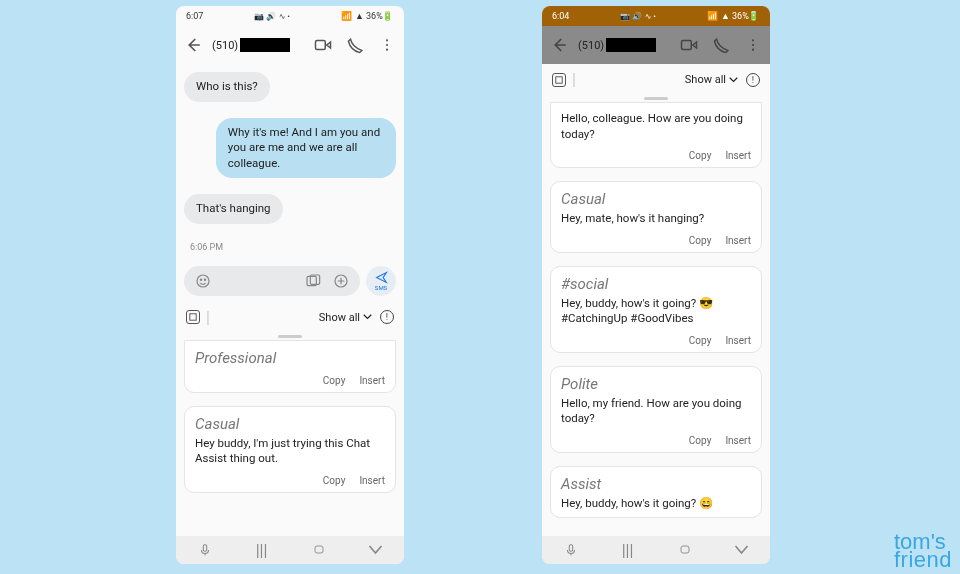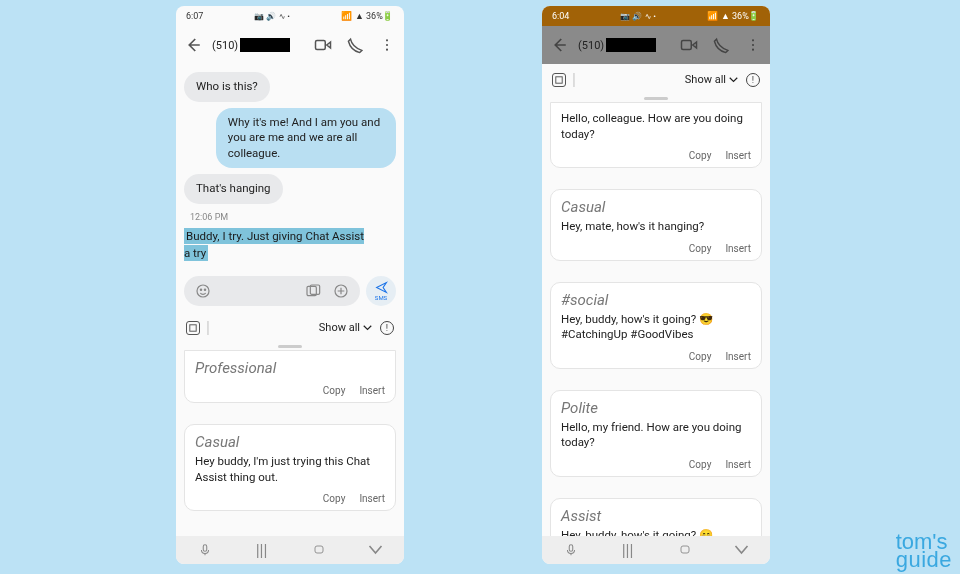--- a/index.html
+++ b/index.html
@@ -46,21 +46,21 @@
 }
 .topbar.dark { background: #8a8a8a; }
 .topbar .contact { font-size: 11px; color: #222; display: flex; align-items: center; flex: 1; }
 .topbar.dark .contact { color: #222; }
 .redact { display: inline-block; background: #000; width: 50px; height: 14px; margin-left: 2px; }
 .topbar .icons { display: flex; gap: 14px; align-items: center; }
 .icon { width: 18px; height: 18px; display: flex; align-items: center; justify-content: center; color: #555; }
 .topbar.dark .icon { color: #444; }
 
 .chat-body { flex: 1; overflow: hidden; display: flex; flex-direction: column; }
-.messages { padding: 8px; display: flex; flex-direction: column; gap: 6px; }
+.messages { padding: 8px; display: flex; flex-direction: column; gap: 16px; }
 
 .msg {
   border-radius: 16px;
   padding: 7px 12px;
   font-size: 11.5px;
   line-height: 1.35;
   max-width: 85%;
   color: #222;
 }
 .msg.in { background: #e8e9eb; align-self: flex-start; }
@@ -144,21 +144,21 @@
   border-radius: 2px;
   margin: 2px auto;
 }
 
 .suggestions {
   flex: 1;
   overflow: hidden;
   padding: 0 8px;
   display: flex;
   flex-direction: column;
-  gap: 21px;
+  gap: 13px;
 }
 .card {
   background: #fff;
   border: 1px solid #e4e4e4;
   border-radius: 10px;
   padding: 8px 10px 6px;
 }
 .card.cut-top { border-top-left-radius: 0; border-top-right-radius: 0; }
 .card-label { font-size: 15px; color: #777; margin-bottom: 3px; font-style: italic; }
 .card-text { font-size: 11.5px; color: #222; line-height: 1.35; }
@@ -233,24 +233,21 @@
           </svg>
       </span>
     </div>
   </div>
 
   <div class="chat-body">
     <div class="messages">
       <div class="msg in">Who is this?</div>
       <div class="msg out">Why it's me! And I am you and you are me and we are all colleague.</div>
       <div class="msg in">That's hanging</div>
-      <div class="timestamp">12:06 PM</div>
-      <div class="msg draft">
-        <span class="draft-text">Buddy, I try. Just giving Chat Assist a try</span>
-      </div>
+      <div class="timestamp">6:06 PM</div>
     </div>
 
     <div class="compose">
       <div class="compose-bar">
         <span class="icon" style="color:#888">
           <svg viewBox="0 0 24 24" width="16" height="16" fill="none" stroke="currentColor" stroke-width="1.8">
               <circle cx="12" cy="12" r="9"></circle>
               <circle cx="9" cy="10" r="1" fill="currentColor"></circle>
               <circle cx="15" cy="10" r="1" fill="currentColor"></circle>
               <path d="M8 15c1 1.5 2.5 2 4 2s3-.5 4-2"></path>
@@ -456,14 +453,14 @@
     <span class="navbtn">
       <svg viewBox="0 0 14 10" width="15" height="10" fill="none" stroke="currentColor" stroke-width="1.6">
           <path d="M1 1l6 7 6-7"></path>
         </svg>
     </span>
   </div>
 </div>
 
 <div class="watermark">
   <div>tom's</div>
-  <div class="w2">guide</div>
+  <div class="w2">friend</div>
 </div>
 
 </body></html>

